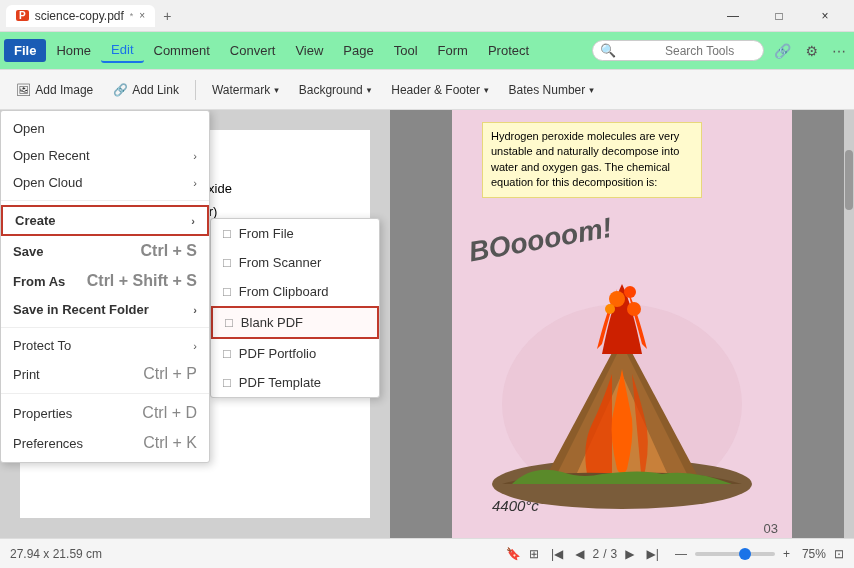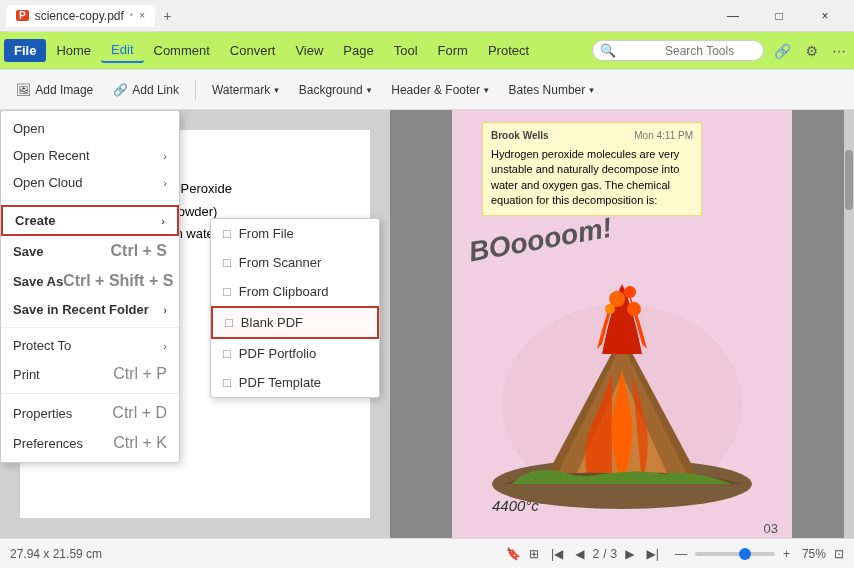--- a/index.html
+++ b/index.html
@@ -1,20 +1,20 @@
 <!DOCTYPE html>
 <html><head>
   <meta charset="utf-8">
   <style>
     * { box-sizing: border-box; margin: 0; padding: 0; }
     body { font-family: 'Segoe UI', Arial, sans-serif; font-size: 13px; background: #f0f0f0; width: 854px; height: 568px; overflow: hidden; }
 
     
     .menu-bar {
-      background: #bef264;
+      background: #86efac;
       height: 38px;
       display: flex;
       align-items: center;
       padding: 0 4px;
       border-bottom: 1px solid #ddd;
     }
     .menu-item {
       padding: 4px 10px;
       cursor: pointer;
       border-radius: 3px;
@@ -78,21 +78,21 @@
     
     .dropdown-overlay {
       position: absolute;
       top: 0; left: 0; right: 0; bottom: 0;
       z-index: 10;
       pointer-events: none;
     }
     .dropdown-menu {
       position: absolute;
       top: 0; left: 0;
-      width: 180px;
+      width: 210px;
       background: white;
       border: 1px solid #ccc;
       border-radius: 3px;
       box-shadow: 2px 2px 8px rgba(0,0,0,0.2);
       pointer-events: all;
       z-index: 20;
     }
     .dropdown-menu .menu-group { padding: 4px 0; }
     .dropdown-menu .menu-group + .menu-group { border-top: 1px solid #eee; }
     .dropdown-menu-item {
@@ -385,21 +385,21 @@
         <div class="menu-group" style="border-top:1px solid #eee;font-weight:bold;">
           <div class="dropdown-menu-item" style="border:2px solid #c0392b;background:#fff;">
             <span>Create</span>
             <span class="arrow">›</span>
           </div>
           <div class="dropdown-menu-item">
             <span>Save</span>
             <span class="shortcut">Ctrl + S</span>
           </div>
           <div class="dropdown-menu-item">
-            <span>Save As</span>
+            <span>From As</span>
             <span class="shortcut">Ctrl + Shift + S</span>
           </div>
           <div class="dropdown-menu-item">
             <span>Save in Recent Folder</span>
             <span class="arrow">›</span>
           </div>
         </div>
         <div class="menu-group" style="border-top:1px solid #eee;">
           <div class="dropdown-menu-item">
             <span>Protect To</span>
@@ -448,24 +448,20 @@
           <span>PDF Template</span>
         </div>
       </div>
     </div>
   </div>
 
   <div class="right-panel">
     <div class="page-canvas">
 
       <div class="sticky-note">
-        <div class="sticky-note-header">
-          <span class="sticky-note-author">Brook Wells</span>
-          <span class="sticky-note-time">Mon 4:11 PM</span>
-        </div>
         <div>Hydrogen peroxide molecules are very unstable and naturally decompose into water and oxygen gas. The chemical equation for this decomposition is:</div>
       </div>
 
       <div class="boo-text">BOoooom!</div>
 
       <div style="position:absolute;bottom:30px;left:0;right:0;display:flex;align-items:flex-end;justify-content:center;">
         <svg width="300" height="260" viewBox="0 0 300 260">
 
           <ellipse cx="150" cy="150" rx="120" ry="100" fill="#e8c0d0" opacity="0.5"></ellipse>
 

